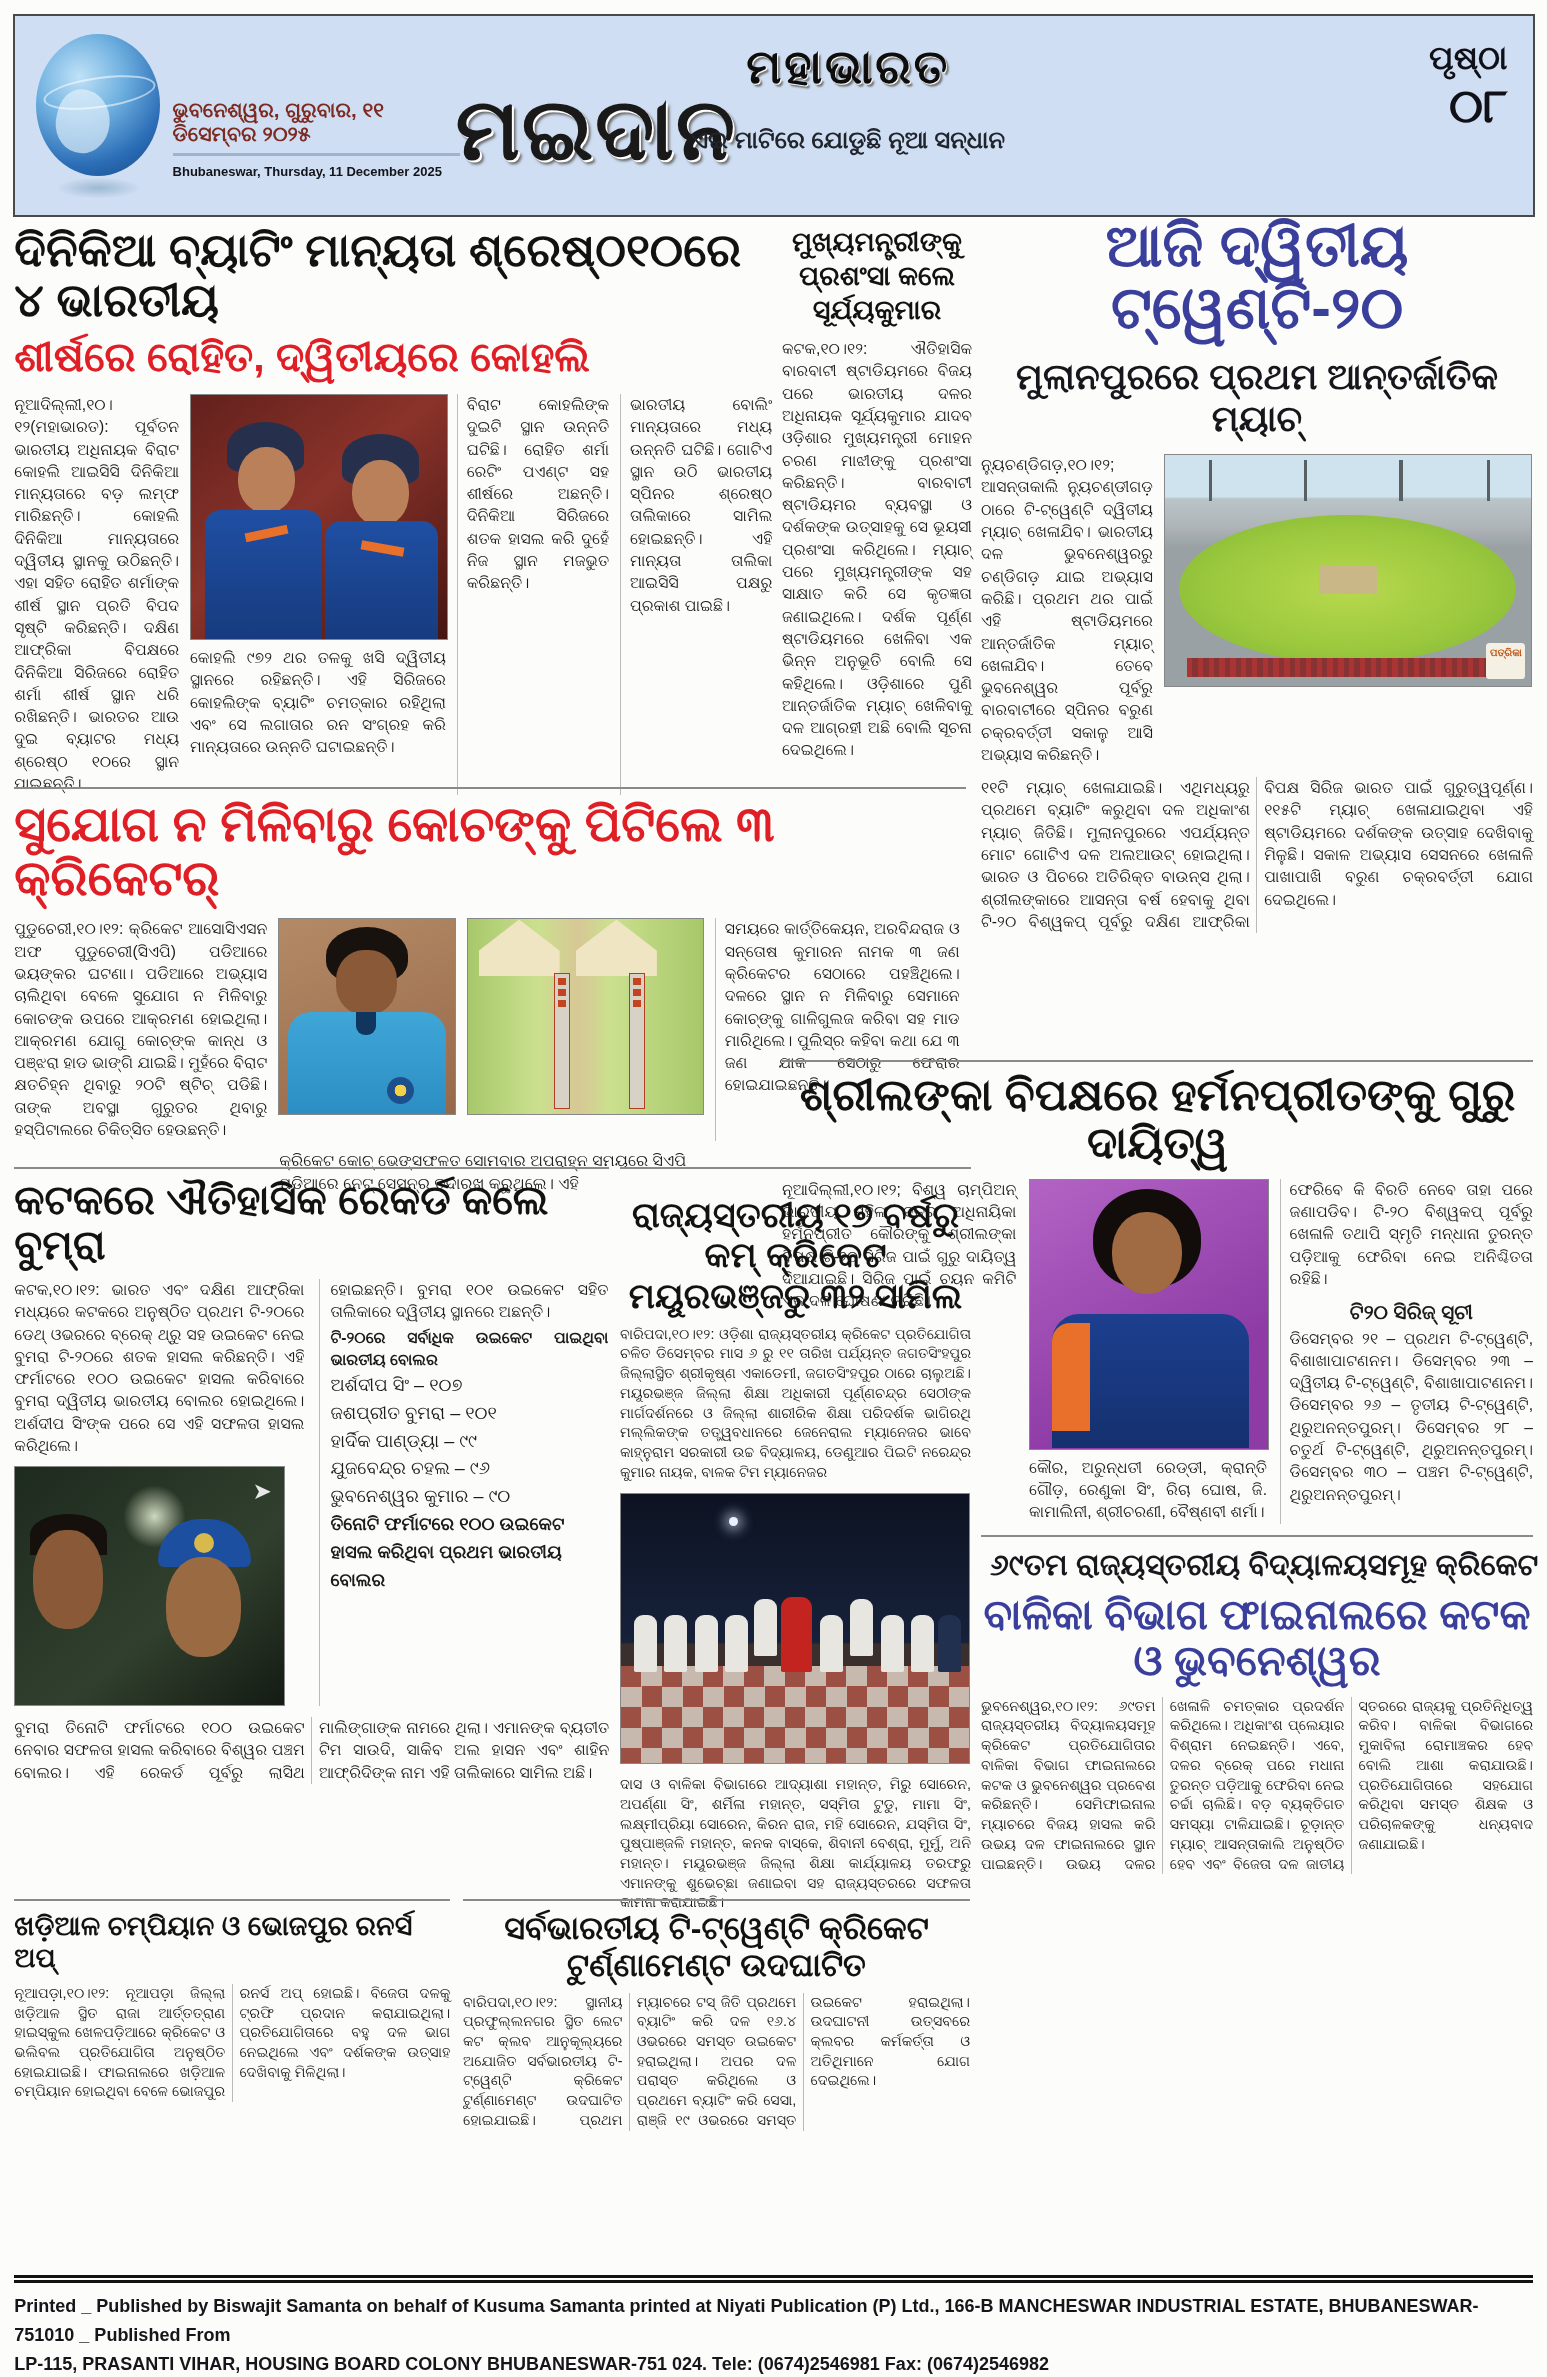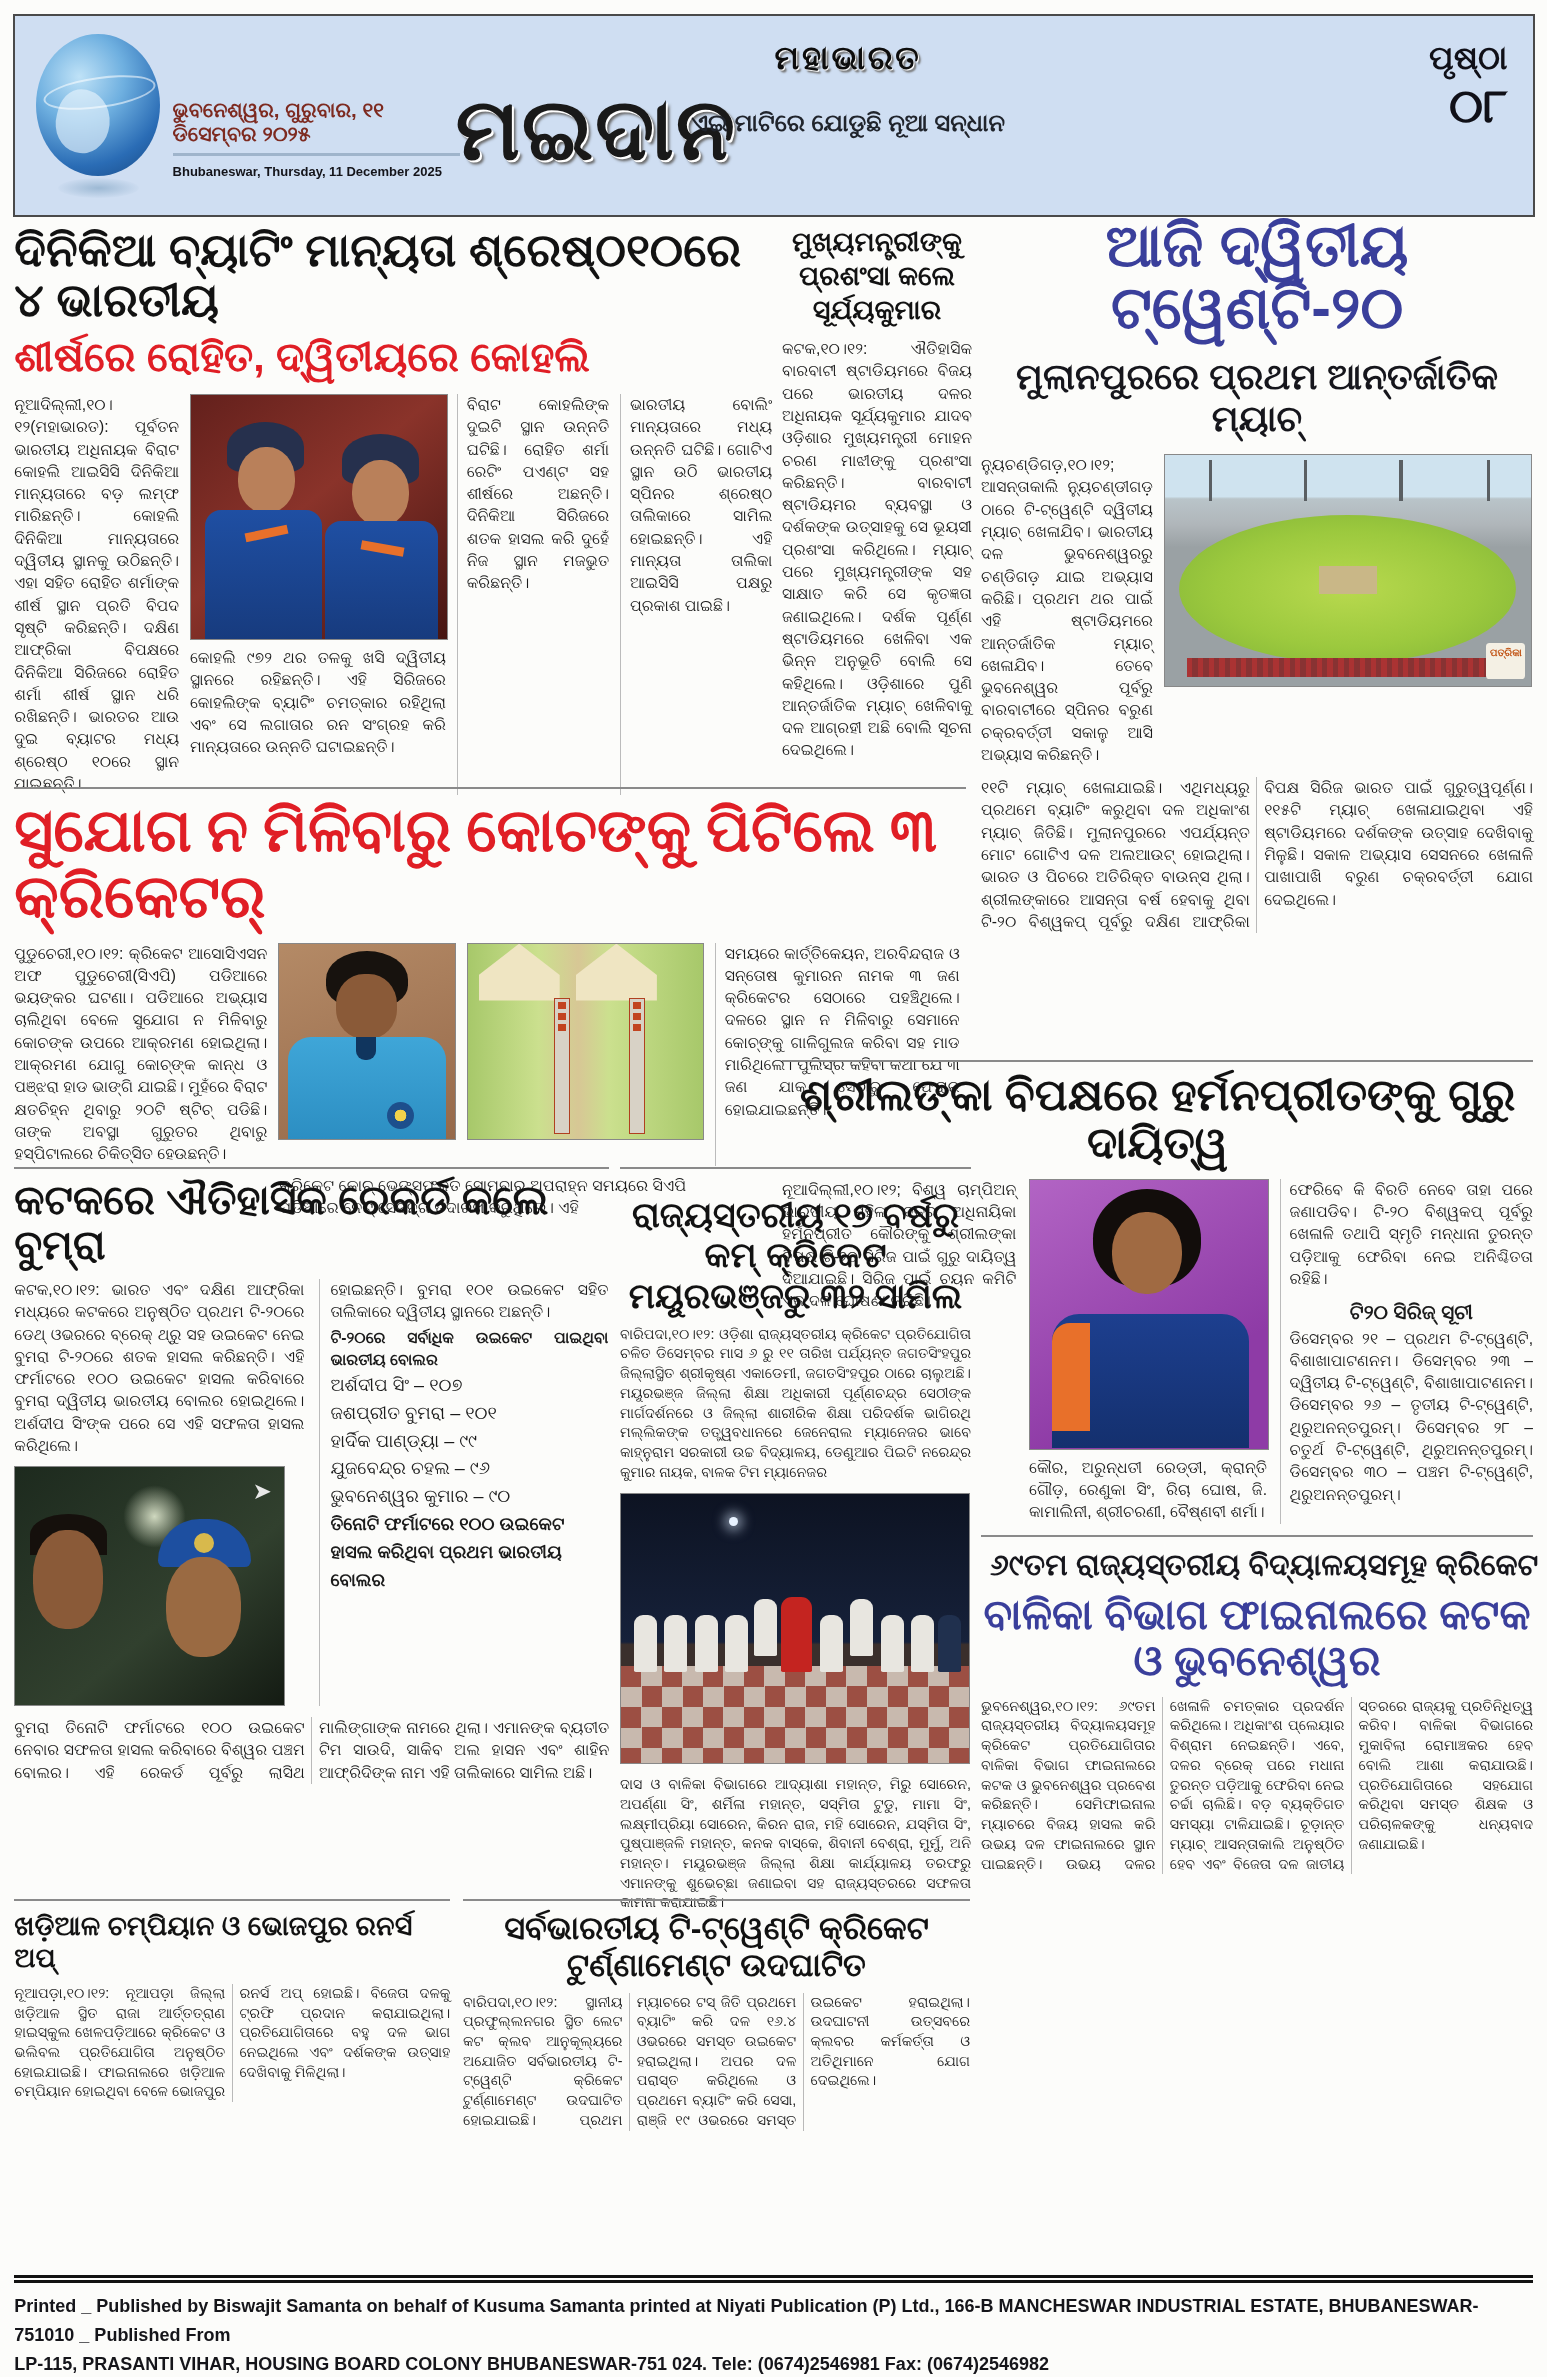--- a/index.html
+++ b/index.html
@@ -27,21 +27,21 @@
       background:rgba(230,242,252,.65);transform:rotate(15deg);}
   .globe .base{position:absolute;left:27px;top:151px;width:81px;height:20px;border-radius:50%;
       background:radial-gradient(ellipse at center,#9db9d4,#cfdef2 75%);}
   .mh-dates{position:absolute;left:158px;top:82px;width:287px;}
   .mh-date-od{font-size:20.6px;font-weight:bold;color:#7d2a20;}
   .mh-date-sep{height:0;border-top:3.6px solid #9fb4cb;margin:7.2px 0;}
   .mh-date-en{font-size:13px;font-weight:bold;color:#14141a;}
   .mh-title{position:absolute;left:441px;top:70px;font-size:86px;font-weight:bold;color:#191919;
       letter-spacing:1.8px;text-shadow:1.8px 1.8px 0 #fff,3.6px 3.6px 2.7px #6a6a6a;line-height:1;}
   .mh-brand{position:absolute;left:645px;top:23px;width:377px;text-align:center;}
-  .mh-brand-name{font-size:33px;font-weight:bold;color:#0d0d0d;letter-spacing:2.7px;
+  .mh-brand-name{font-size:47px;font-weight:bold;color:#0d0d0d;letter-spacing:2.7px;
       text-shadow:0.9px 0.9px 0 #fff,2.7px 2.7px 1.8px #777;}
   .mh-tagline{margin-top:30.5px;font-size:24px;font-weight:bold;color:#20242c;}
   .mh-page{position:absolute;right:25px;top:23px;text-align:right;}
   .mh-page-label{font-size:33px;font-weight:bold;color:#101018;}
   .mh-page-num{font-size:47px;font-weight:bold;color:#101018;line-height:1.2;}
   
   .a1{left:14.3px;top:226px;width:758px;}
   .a1 .hl{font-size:46px;line-height:1.08;}
   .a1 .sub{font-size:41px;margin-top:9px;}
   .a1-row{display:flex;gap:10.8px;margin-top:12.6px;}
@@ -62,21 +62,21 @@
   .ph-stadium .field{position:absolute;left:4%;top:26%;width:92%;height:64%;border-radius:50%;
       background:radial-gradient(ellipse at center,#b8d94e 0%,#9cc93e 55%,#7fb236 100%);}
   .ph-stadium .pitch{position:absolute;left:42%;top:48%;width:16%;height:12%;background:#c9b787;}
   .ph-stadium .seats{position:absolute;left:6%;bottom:4%;width:88%;height:8%;
       background:repeating-linear-gradient(90deg,#a33,#a33 5.4px,#833 5.4px,#833 10.8px);}
   .ph-stadium .tower{position:absolute;width:3.6px;height:41px;background:#5a5f63;top:2%;}
   .ph-stadium .wm{position:absolute;right:5.4px;bottom:7.2px;width:39px;height:36px;background:#f4f0e4;
       border-radius:3.6px;font-size:10px;text-align:center;color:#c05010;font-weight:bold;line-height:1.1;padding-top:3.6px;box-sizing:border-box;}
   
   .a4{left:14.3px;top:787px;width:952px;border-top:2.7px solid #8a8a8a;padding-top:9px;}
-  .a4 .hl{font-size:60px;line-height:1.1;font-family:Liberation Serif, serif;}
+  .a4 .hl{font-size:49px;line-height:1.1;}
   .a4-row{display:flex;gap:10.8px;margin-top:12.6px;}
   .ph-coach{width:176px;height:195px;background:linear-gradient(160deg,#b48a66,#96694a);}
   .ph-coach .hair{position:absolute;left:47px;top:7.2px;width:82px;height:57px;border-radius:50% 50% 40% 40%;background:#17120e;}
   .ph-coach .face{position:absolute;left:57px;top:30.5px;width:61px;height:65px;border-radius:46%;background:#8a5a38;}
   .ph-coach .shirt{position:absolute;left:9px;top:93px;width:158px;height:102px;border-radius:23px 23px 0 0;
       background:linear-gradient(180deg,#3fa6d8,#2c8ec2);}
   .ph-coach .trim{position:absolute;left:77px;top:93px;width:20px;height:23px;background:#10355e;border-radius:0 0 9px 9px;}
   .ph-coach .crest{position:absolute;left:108px;top:158px;width:27px;height:27px;border-radius:50%;
       background:radial-gradient(circle,#f2d24b 30%,#1d4f8c 32%,#1d4f8c 100%);}
   .ph-pitch{width:235px;height:195px;background:linear-gradient(90deg,#a7c86a 0%,#cbe08e 30%,#d7c795 47%,#cbe08e 60%,#a7c86a 100%);}

